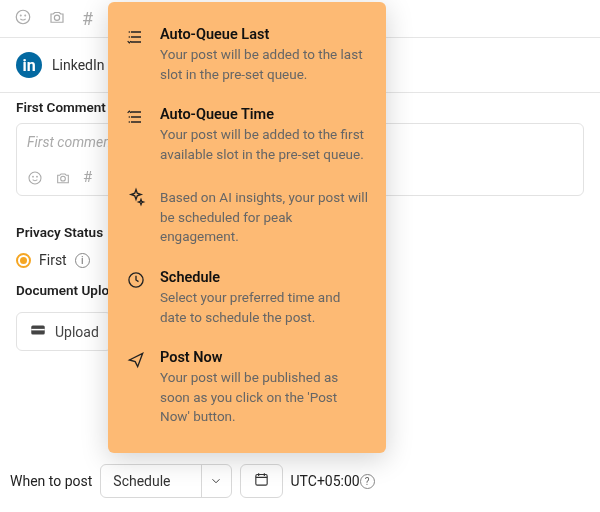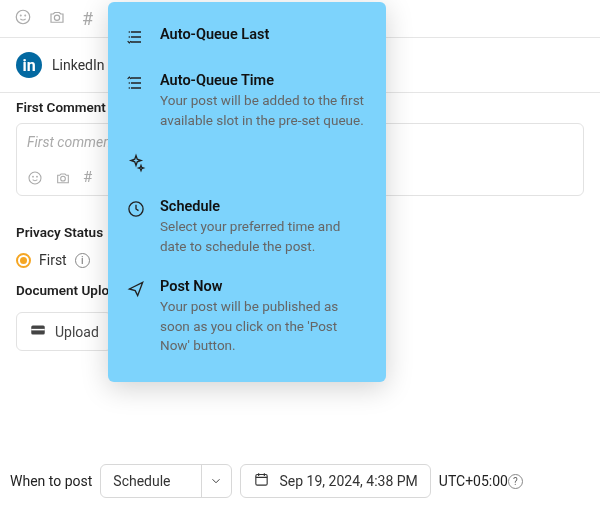--- a/index.html
+++ b/index.html
@@ -91,21 +91,21 @@
     width: 15px; height: 15px; border-radius: 50%; border: 1px solid #888;
     display: inline-flex; align-items: center; justify-content: center;
     font-size: 10px; color: #666;
   }
   
   .popup {
     position: absolute;
     top: 2px;
     left: 108px;
     width: 278px;
-    background: #7dd3fc;
+    background: #fdba74;
     border-radius: 6px;
     box-shadow: 0 6px 28px rgba(0,0,0,0.18);
     padding: 14px 6px 14px 6px;
     z-index: 10;
   }
   .popup-item {
     display: flex; gap: 12px; padding: 10px 12px 12px;
   }
   .popup-item .pi-icon {
     width: 22px; flex-shrink: 0; color: #222; padding-top: 1px;
@@ -215,21 +215,20 @@
         </svg>
     </div>
   </div>
   <div class="date-box">
     <span>
       <svg viewBox="0 0 24 24" width="17" height="17">
           <rect x="4" y="5" width="16" height="15" rx="2"></rect>
           <path d="M4 9h16M8 3v4M16 3v4"></path>
         </svg>
     </span>
-    <span>Sep 19, 2024, 4:38 PM</span>
   </div>
   <div class="tz-box">
     <span>UTC+05:00</span>
     <span class="info-circle">?</span>
   </div>
 </div>
 
 
 <div class="popup">
 
@@ -239,20 +238,21 @@
           <path d="M6 6h12M6 12h12M6 18h12"></path>
           <circle cx="4" cy="6" r="1" fill="currentColor" stroke="none"></circle>
           <circle cx="4" cy="12" r="1" fill="currentColor" stroke="none"></circle>
           <path d="M2 17l2 2 2-2" stroke-width="1.5"></path>
         </svg>
     </div>
     <div class="pi-body">
       <div class="pi-title">
           <span>Auto-Queue Last</span>
         </div>
+      <div class="pi-desc">Your post will be added to the last slot in the pre-set queue.</div>
     </div>
   </div>
 
   <div class="popup-item">
     <div class="pi-icon">
       <svg viewBox="0 0 24 24">
           <path d="M6 6h12M6 12h12M6 18h12"></path>
           <path d="M2 7l2-2 2 2" stroke-width="1.5"></path>
           <circle cx="4" cy="12" r="1" fill="currentColor" stroke="none"></circle>
           <circle cx="4" cy="18" r="1" fill="currentColor" stroke="none"></circle>
@@ -267,20 +267,21 @@
   </div>
 
   <div class="popup-item">
     <div class="pi-icon">
       <svg viewBox="0 0 24 24">
           <path d="M12 3l1.5 4.5L18 9l-4.5 1.5L12 15l-1.5-4.5L6 9l4.5-1.5z"></path>
           <path d="M18 15l.8 2.2L21 18l-2.2.8L18 21l-.8-2.2L15 18l2.2-.8z"></path>
         </svg>
     </div>
     <div class="pi-body">
+      <div class="pi-desc">Based on AI insights, your post will be scheduled for peak engagement.</div>
     </div>
   </div>
 
   <div class="popup-item">
     <div class="pi-icon">
       <svg viewBox="0 0 24 24">
           <circle cx="12" cy="12" r="8.5"></circle>
           <path d="M12 7v5l3 2"></path>
         </svg>
     </div>

